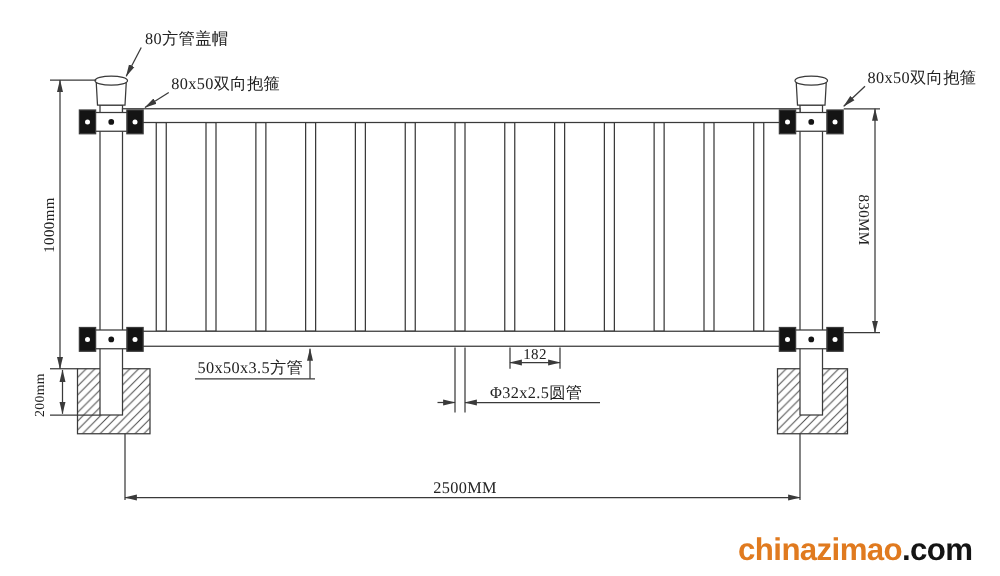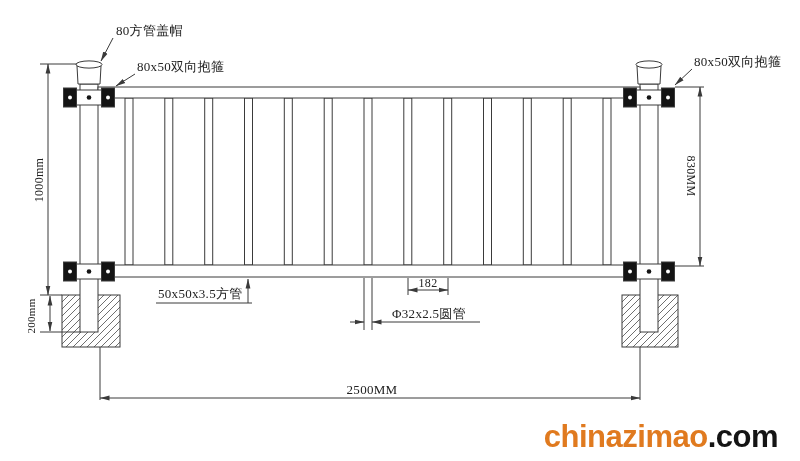--- a/index.html
+++ b/index.html
@@ -1,20 +1,20 @@
 <!DOCTYPE html>
 <html><head>
 <meta charset="utf-8">
 <style>
   html,body{margin:0;padding:0;background:#fff;}
   #stage{position:relative;width:788px;height:461px;background:#ffffff;overflow:hidden;
          font-family:"Liberation Serif","DejaVu Serif",serif;}
   svg text{fill:#222;font-family:"Liberation Serif","DejaVu Serif",serif;letter-spacing:.3px;}
   .wm{position:absolute;right:10px;bottom:6px;font-family:"Liberation Sans","DejaVu Sans",sans-serif;
-      font-weight:bold;font-size:31px;letter-spacing:-0.5px;white-space:nowrap;}
+      font-weight:bold;font-size:25px;letter-spacing:-0.5px;white-space:nowrap;}
 </style>
 </head>
 <body>
 
 <div id="stage">
 <svg width="800" height="461" viewBox="0 0 800 461">
   <defs>
     <pattern id="hatch" width="7" height="7" patternUnits="userSpaceOnUse">
       <path d="M-1,8 L8,-1 M-1,1 L1,-1 M6,8 L8,6" stroke="#4a4a4a" stroke-width="0.8"></path>
     </pattern>

